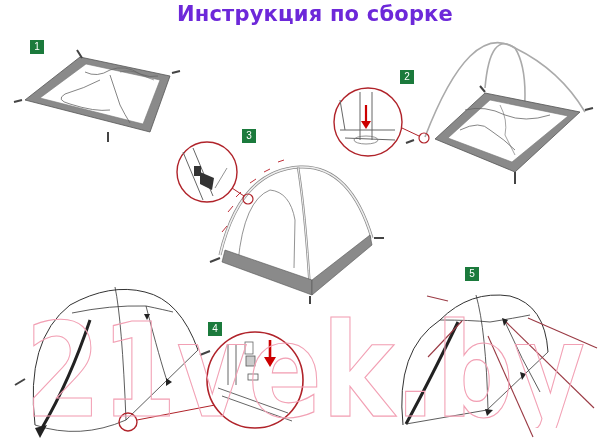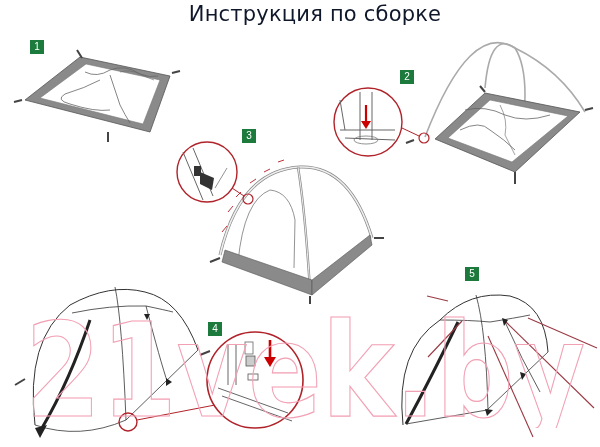--- a/index.html
+++ b/index.html
@@ -2,21 +2,21 @@
 <html><head>
   <meta charset="utf-8">
   <style>
     html, body { margin: 0; padding: 0; }
     body {
       width: 600px; height: 447px; background: #ffffff; position: relative; overflow: hidden;
       font-family: "DejaVu Sans", sans-serif;
     }
     .title {
       position: absolute; left: 0; top: 2px; width: 600px; text-align: center;
-      font-size: 21px; font-weight: normal; color: #0f172a; letter-spacing: 0.2px;
+      font-size: 21px; font-weight: bold; color: #6d28d9; letter-spacing: 0.2px;
       padding-left: 30px; box-sizing: border-box;
     }
     .badge {
       position: absolute; width: 14px; height: 14px; background: #1b7a3c; color: #fff;
       font-size: 10px; line-height: 14px; text-align: center;
       font-family: "Liberation Sans", sans-serif;
     }
     svg.art { position: absolute; left: 0; top: 0; }
     .watermark {
       position: absolute; left: 25px; top: 308px; width: 570px; height: 120px;

